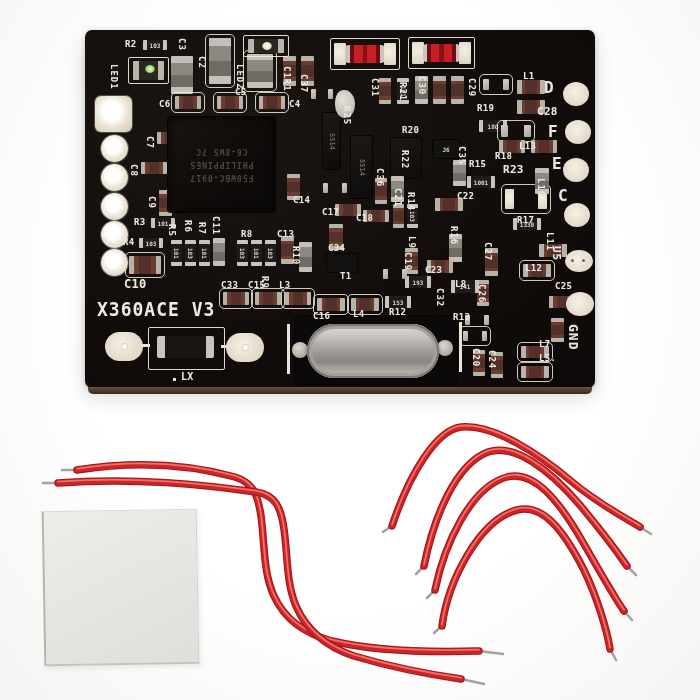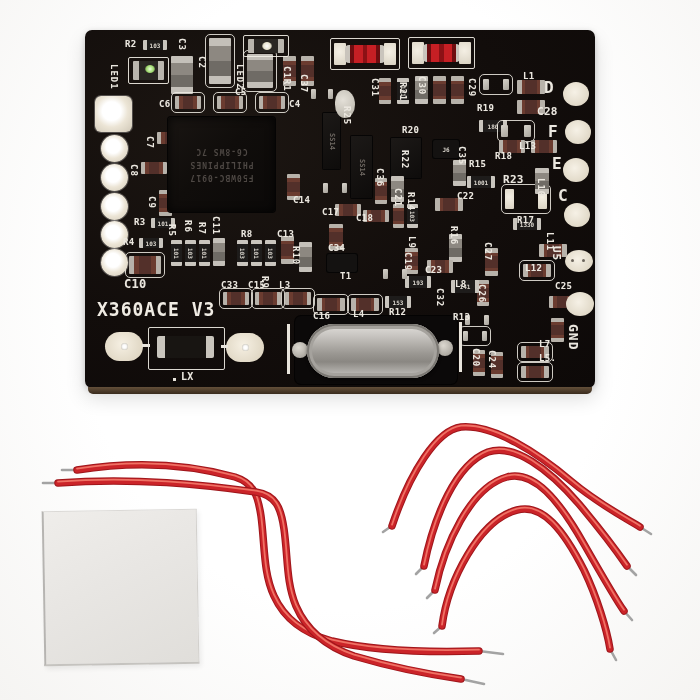--- a/index.html
+++ b/index.html
@@ -148,21 +148,21 @@
       <div class="sk" style="left: 452px; top: 76px; font-size: 11px;">C28</div>
       <div class="sk" style="left: 317px; top: 96px;">R20</div>
       <div class="sk v" style="left: 315px; top: 120px;">R22</div>
       <div class="sk v" style="left: 290px; top: 138px;">C36</div>
       <div class="sk v" style="left: 308px; top: 158px;">C21</div>
       <div class="sk v" style="left: 321px; top: 162px;">R14</div>
       <div class="sk v" style="left: 372px; top: 116px;">C35</div>
       <div class="sk" style="left: 384px; top: 130px;">R15</div>
       <div class="sk" style="left: 410px; top: 122px;">R18</div>
       <div class="sk" style="left: 434px; top: 104px; margin-top: 8px;">L13</div>
-      <div class="sk" style="left: 418px; top: 144px; font-size: 11px;">R23</div>
+      <div class="sk" style="left: 418px; top: 134px; font-size: 11px;">R23</div>
       <div class="sk v" style="left: 451px; top: 148px;">L10</div>
       <div class="sk" style="left: 372px; top: 162px;">C22</div>
       <div class="sk" style="left: 432px; top: 186px; text-align: center;">R17</div>
       <div class="sk v" style="left: 460px; top: 202px;">L11</div>
       <div class="sk" style="left: 440px; top: 234px;">L12</div>
       <div class="sk" style="left: 470px; top: 252px;">C25</div>
       <div class="sk v" style="left: 364px; top: 196px;">R16</div>
       <div class="sk v" style="left: 398px; top: 212px;">C27</div>
       <div class="sk v" style="left: 318px; top: 222px;">C19</div>
       <div class="sk v" style="left: 322px; top: 206px;">L9</div>

